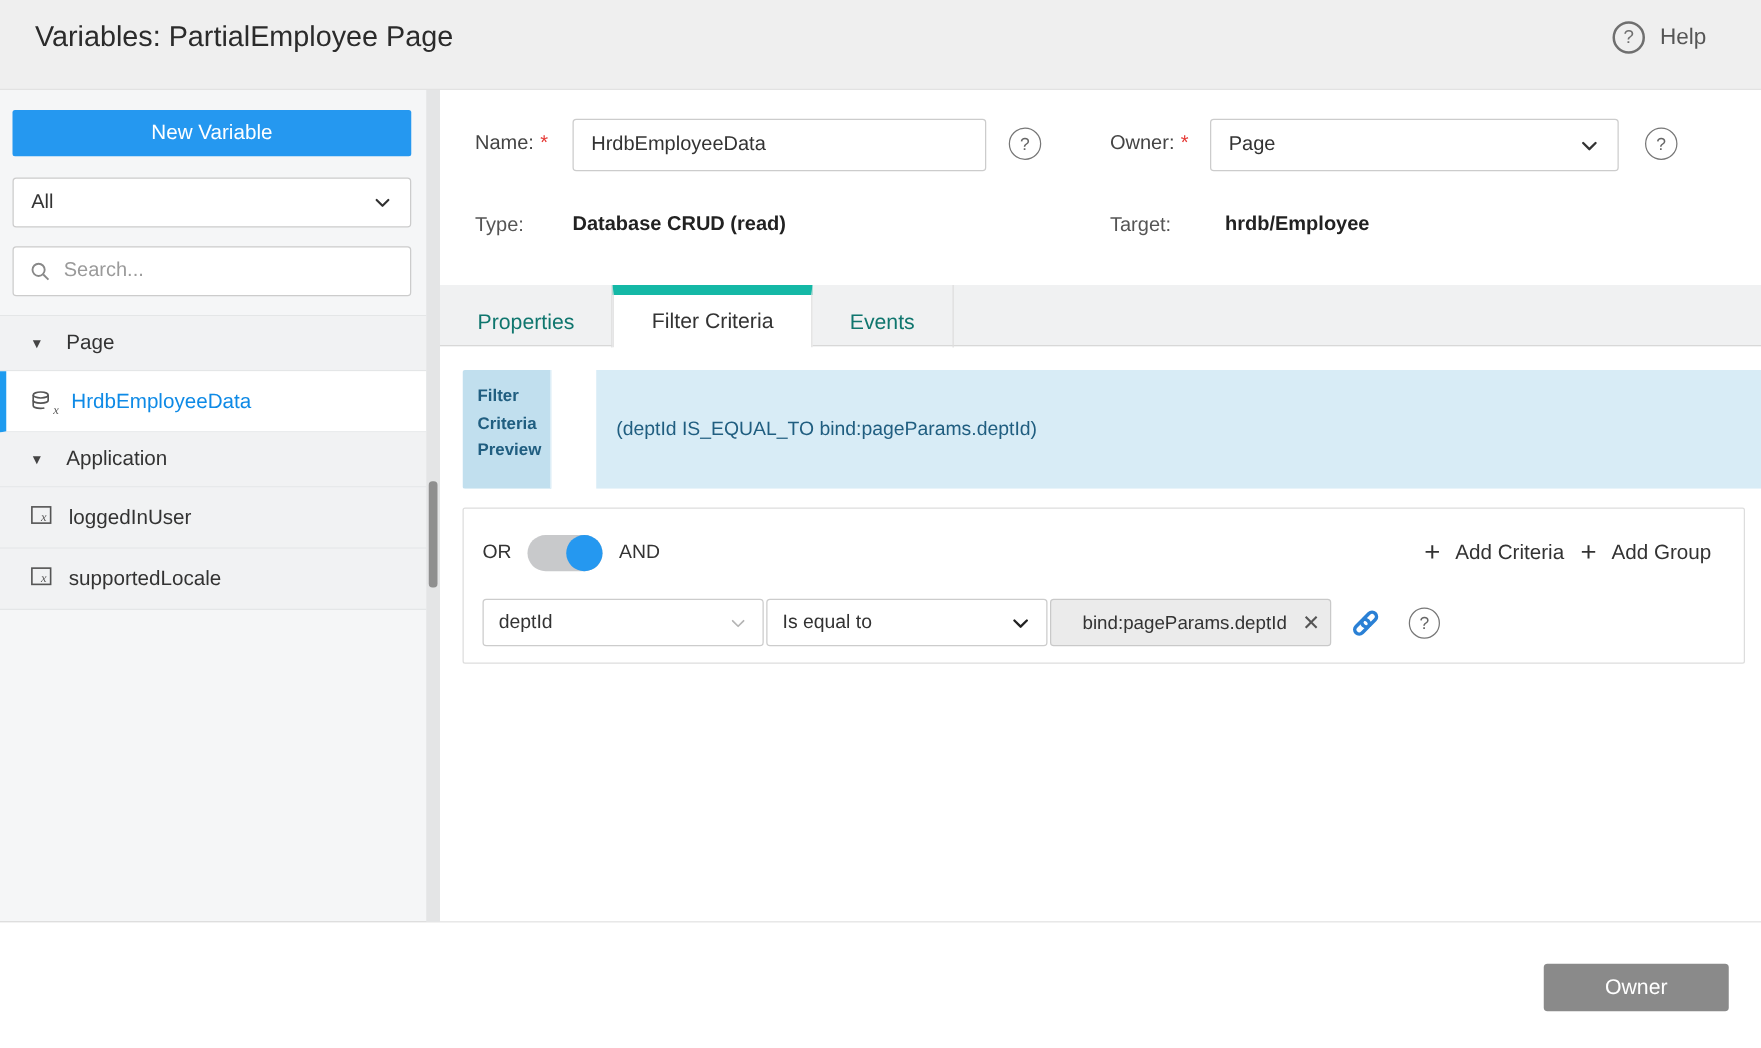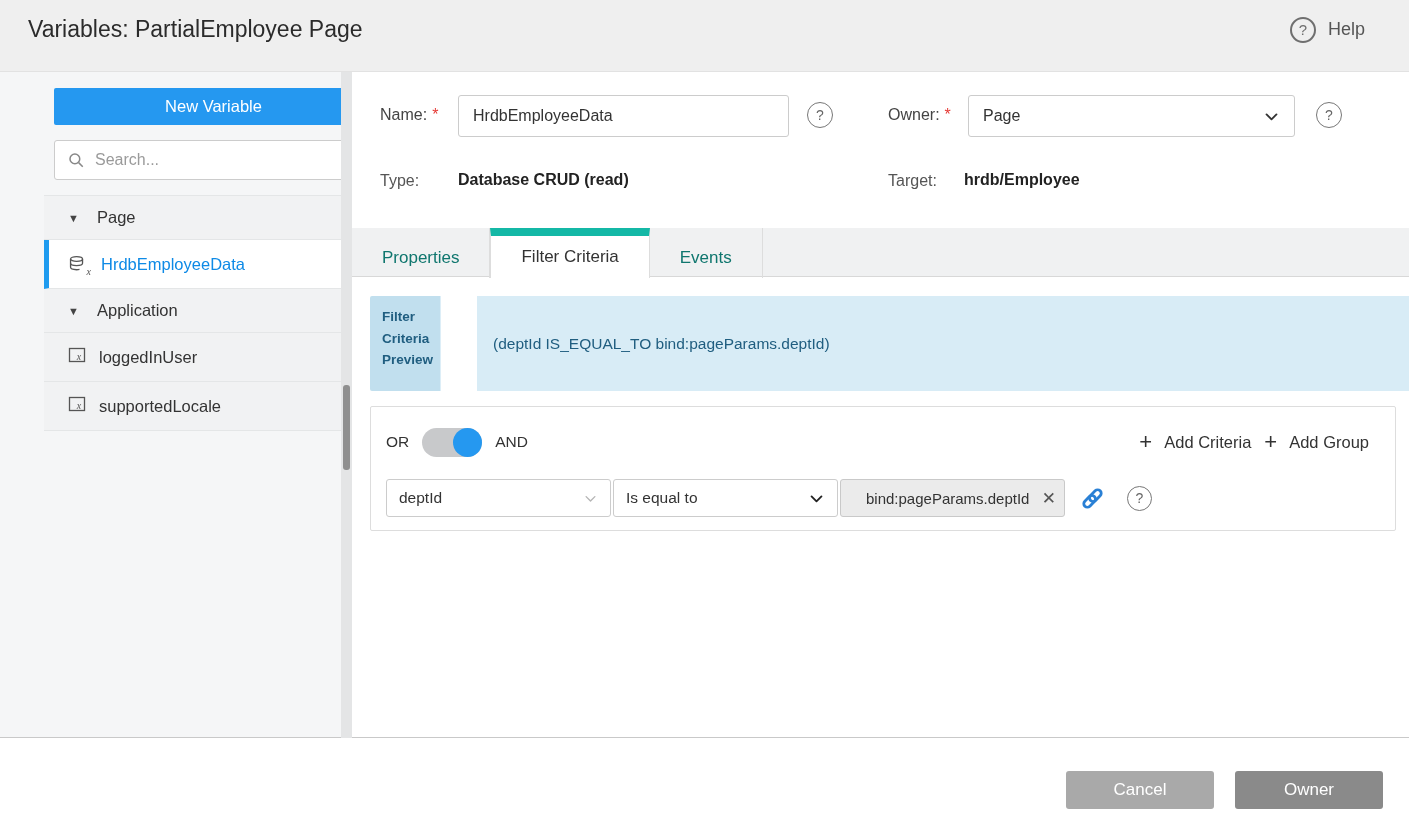--- a/index.html
+++ b/index.html
@@ -28,21 +28,21 @@
   
   .app-body {
     position:absolute; top:72px; left:0; width:1409px; height:666px;
     display:flex; border-bottom:1px solid #c9c9c9;
   }
 
   
   .sidebar {
     width:352px; background:#f5f6f7; position:relative; flex:0 0 auto;
   }
-  .sidebar-inner { width:341px;margin-left:44px; }
+  .sidebar-inner { width:341px; }
   .new-var-btn {
     display:block; margin:16px 12px 0 10px; width:319px; height:37px;
     background:#2598f0; color:#fff; border:none; border-radius:2px;
     font-size:16.5px; font-family:inherit; cursor:pointer;
   }
   .sb-select {
     margin:17px 12px 0 10px; width:319px; height:40px; background:#fff;
     border:1px solid #ccc; border-radius:3px; display:flex; align-items:center;
     padding:0 14px; font-size:16px; color:#333; cursor:pointer;
   }
@@ -91,21 +91,21 @@
 
   .form-area { position:relative; height:156px; }
   .flabel { position:absolute; font-size:16px; color:#444; }
   .req { color:#e53935; margin-left:5px; }
   .name-label  { left:28px;  top:34px; }
   .owner-label { left:536px; top:34px; }
   .type-label  { left:28px;  top:100px; color:#555; }
   .target-label{ left:536px; top:100px; color:#555; }
   .bold-val { position:absolute; font-size:16px; font-weight:bold; color:#222; }
   .type-value  { left:106px; top:99px; }
-  .target-value{ left:612px; top:99px; }
+  .target-value{ left:628px; top:99px; }
 
   .name-input {
     position:absolute; left:106px; top:23px; width:331px; height:42px;
     border:1px solid #ccc; border-radius:3px; padding:0 14px; font-size:16px;
     font-family:inherit; color:#333; outline:none;
   }
   .owner-select {
     position:absolute; left:616px; top:23px; width:327px; height:42px;
     background:#fff; border:1px solid #ccc; border-radius:3px;
     display:flex; align-items:center; padding:0 14px; font-size:16px;
@@ -222,20 +222,26 @@
     <span class="help-label">Help</span>
   </div>
 </div>
 
 <div class="app-body">
 
   <div class="sidebar">
     <div class="sidebar-inner">
       <button class="new-var-btn">New Variable</button>
 
+      <div class="sb-select">
+        <span class="grow">All</span>
+        <svg width="16" height="16" viewBox="0 0 24 24" fill="none" stroke="#333" stroke-width="2.6" stroke-linecap="round" stroke-linejoin="round">
+            <polyline points="5 9 12 16 19 9"></polyline>
+          </svg>
+      </div>
 
       <div class="search-box">
         <span class="search-icon">
           <svg width="18" height="18" viewBox="0 0 24 24" fill="none" stroke="#888" stroke-width="2">
               <circle cx="10.5" cy="10.5" r="6.5"></circle>
               <line x1="15.5" y1="15.5" x2="21" y2="21"></line>
             </svg>
         </span>
         <input type="text" placeholder="Search..." style="">
       </div>
@@ -379,15 +385,14 @@
           </span>
           <span class="help-q crit-help">?</span>
         </div>
 
       </div>
     </div>
   </div>
 </div>
 
 <div class="app-footer">
-  <button class="btn btn-cancel">Cancel</button>
   <button class="btn btn-save">Owner</button>
 </div>
 
 </body></html>

